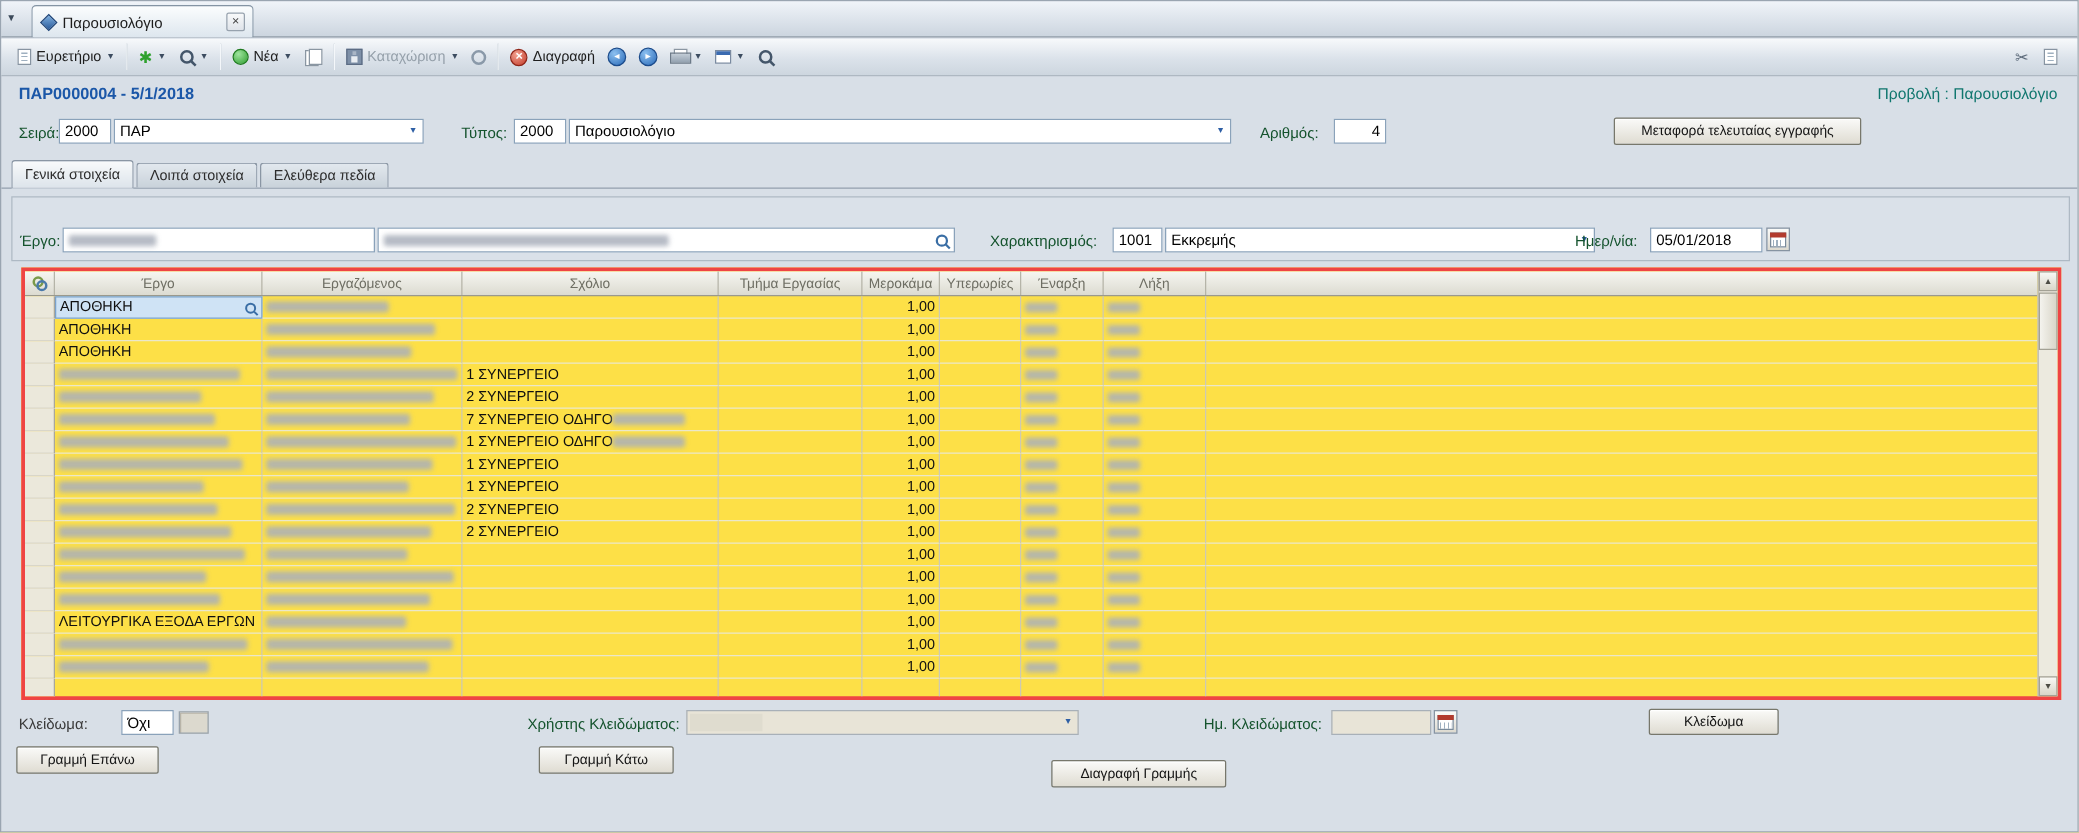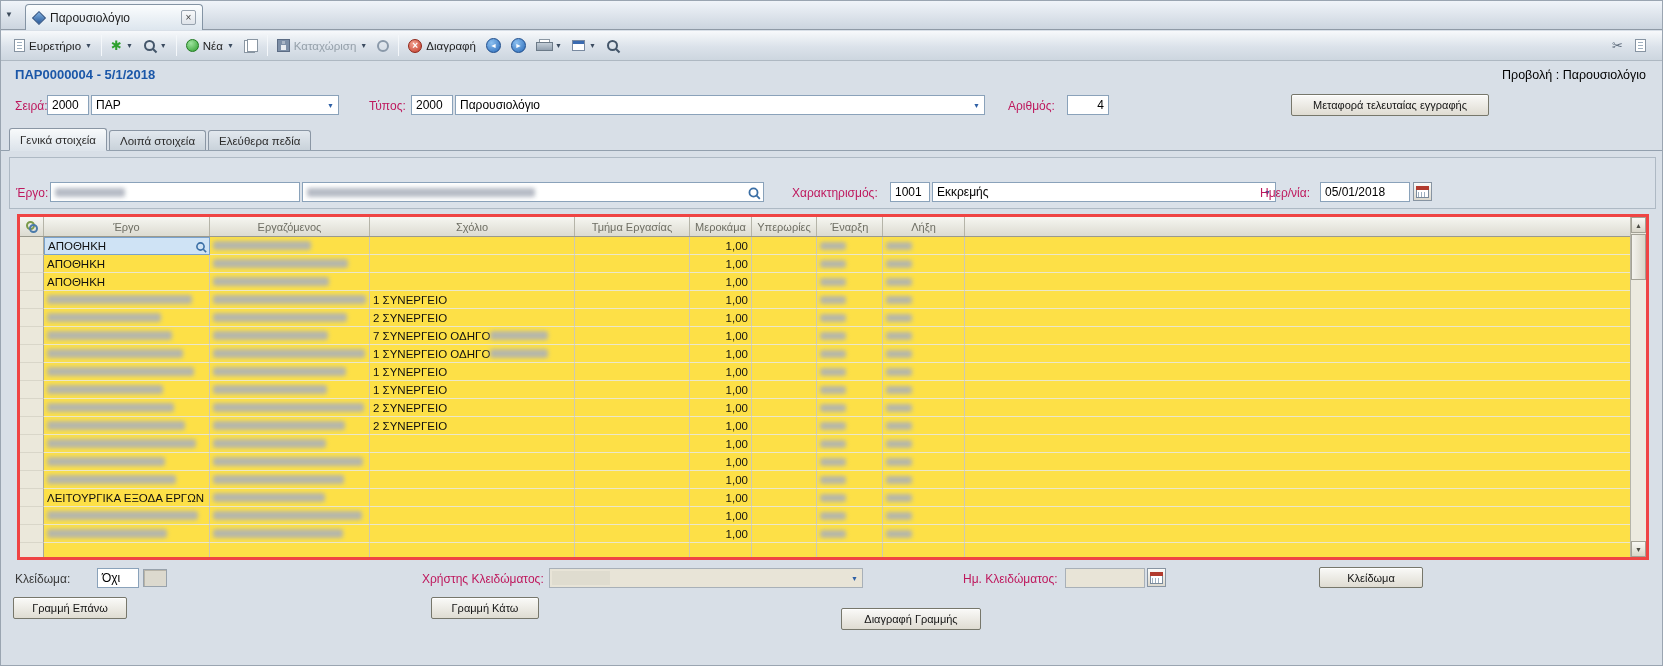--- a/index.html
+++ b/index.html
@@ -43,22 +43,22 @@
 .i-win{width:13px;height:11px;background:#fff;border:1px solid #7a8aa0;position:relative;flex:none}
 .i-win::before{content:"";position:absolute;left:0;right:0;top:0;height:3px;background:#3a6ab0}
 .magi{position:relative;width:13px;height:13px;display:inline-block;color:#44566a;flex:none}
 .magi::before{content:"";position:absolute;left:1px;top:1px;width:7px;height:7px;border:2px solid currentColor;border-radius:50%}
 .magi::after{content:"";position:absolute;left:10px;top:9px;width:5px;height:2px;background:currentColor;transform:rotate(45deg);transform-origin:0 50%}
 .i-cut{font-size:13px;color:#5c6a7a;line-height:1}
 
 
 .record-bar{position:absolute;top:61px;left:0;right:0;height:28px}
 .rec-id{position:absolute;left:14px;top:5px;font-size:13px;font-weight:bold;color:#1b57a8}
-.view-mode{position:absolute;right:16px;top:6px;font-size:12.5px;color:#000000}
-.flabel{position:absolute;font-size:12px;color:#be185d;white-space:nowrap}
+.view-mode{position:absolute;right:16px;top:6px;font-size:12.5px;color:#0f766e}
+.flabel{position:absolute;font-size:12px;color:#14532d;white-space:nowrap}
 .fld{position:absolute;height:20px;background:#fff;border:1px solid #8aa2ba;font-size:12px;color:#000;display:flex;align-items:center;padding:0 4px;white-space:nowrap;overflow:hidden}
 .combo{padding-right:4px}
 .cmbarrow{position:absolute;right:4px;top:50%;transform:translateY(-50%);font-size:7px;color:#2e5fa5;line-height:1}
 .fld.dis{background:#e8e4d7;border-color:#a8b0b8;color:#7a7a72}
 .btn{position:absolute;display:flex;align-items:center;justify-content:center;background:linear-gradient(#fafaf8,#dfdcd2);border:1px solid #77776b;border-radius:2px;font-size:11px;color:#141414;box-shadow:inset 0 1px 0 #fff;cursor:pointer;white-space:nowrap}
 
 .fields-row{position:absolute;top:90px;left:0;right:0;height:32px}
 .lbl-series{left:14px;top:8px}
 .inp-series-code{left:46px;top:4px;width:42px}
 .combo-series{left:90px;top:4px;width:248px}

